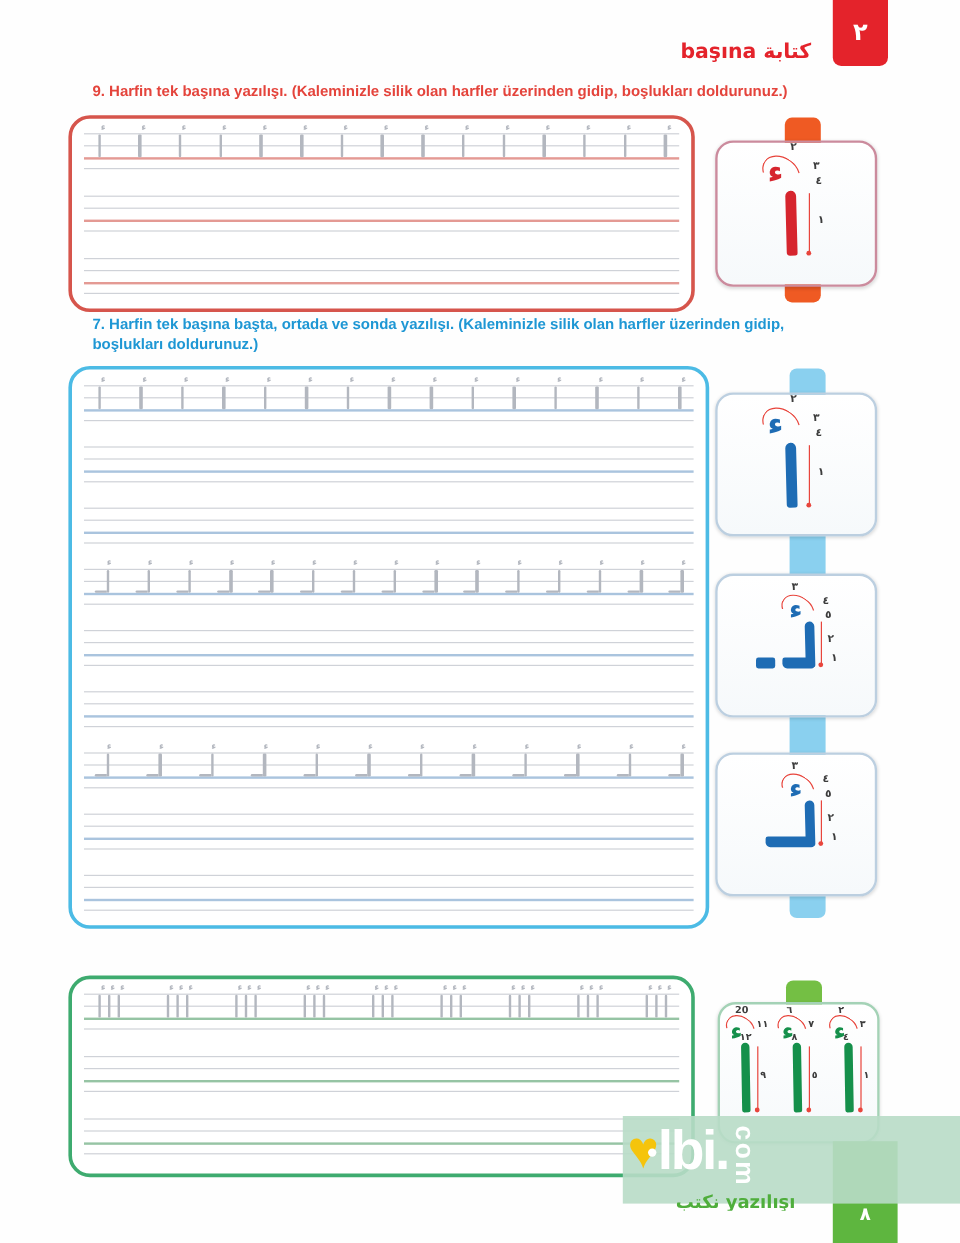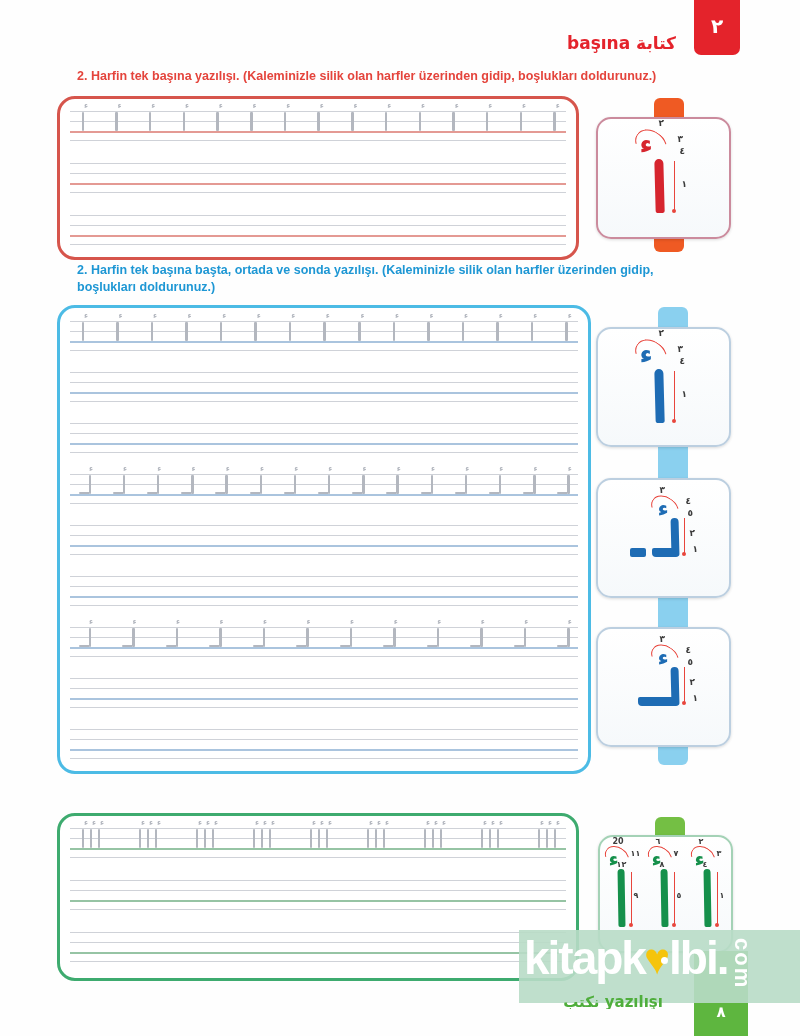--- a/index.html
+++ b/index.html
@@ -123,22 +123,22 @@
 </head>
 <body>
 
 <div class="page">
 
   <div class="ar-title ar">كتابة başına</div>
   <div class="lesson-tab">
     <span>٢</span>
   </div>
 
-  <div class="sec-h sec-h1">2. Harfin tek başına yazılışı. (Kaleminizle silik olan harfler üzerinden gidip, boşlukları doldurunuz.)</div>
-  <div class="sec-h sec-h2">2. Harfin tek başına başta, ortada ve sonda yazılışı. (Kaleminizle silik olan harfler üzerinden gidip, boşlukları doldurunuz.)</div>
+  <div class="sec-h sec-h1">9. Harfin tek başına yazılışı. (Kaleminizle silik olan harfler üzerinden gidip, boşlukları doldurunuz.)</div>
+  <div class="sec-h sec-h2">7. Harfin tek başına başta, ortada ve sonda yazılışı. (Kaleminizle silik olan harfler üzerinden gidip, boşlukları doldurunuz.)</div>
 
   <div class="pbox pbox1">
       <div class="grp" style="top: 12px;">
         <i class="ln" style="top: 0px;"></i>
         <i class="ln" style="top: 10px;"></i>
         <i class="ln" style="top: 29px;"></i>
         <i class="ln base" style="top: 20px; background: rgb(228, 154, 148);"></i>
         <div class="lrow">
           <span class="g">
             <span class="hz">ء</span>
@@ -715,20 +715,19 @@
         <span class="num n-st">٩</span>
       </div>
     </div>
   </div>
 
   <div class="pagenum-block">
     <span>٨</span>
   </div>
   <div class="wm-band"></div>
   <div class="wm-text">
-    <span class="wm-main">kitapk</span>
     <span class="wm-heart"><span>♥</span><i></i></span>
     <span class="wm-main">lbi.</span>
     <span class="wm-com">com</span>
   </div>
   <div class="footer-ar ar">yazılışı نكتب</div>
 
 </div>
 
 </body></html>

